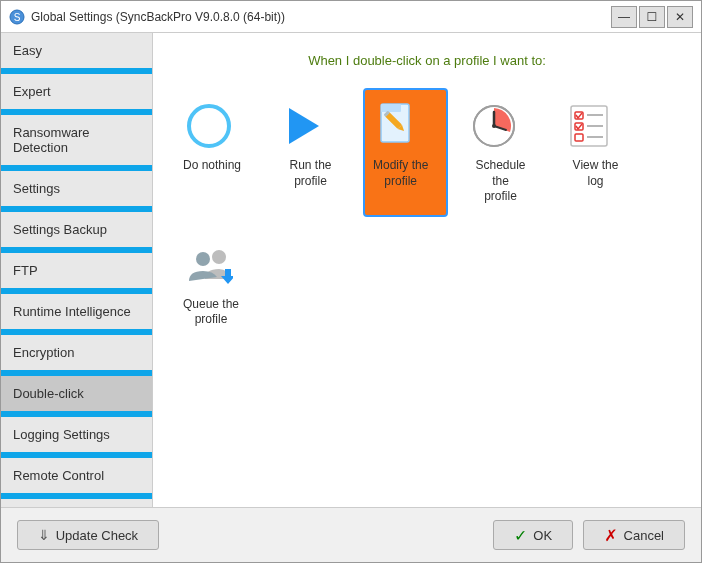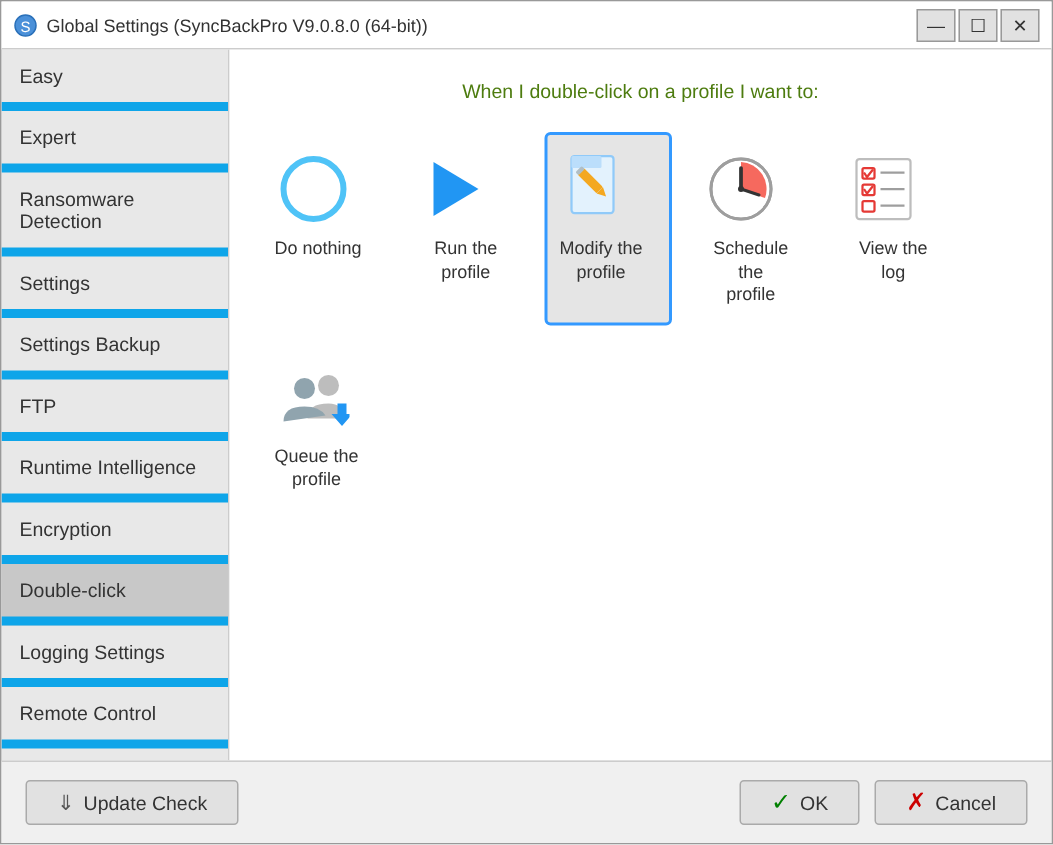--- a/index.html
+++ b/index.html
@@ -101,21 +101,21 @@
       flex-direction: column;
       align-items: flex-start;
       width: 85px;
       padding: 10px 8px;
       cursor: pointer;
       border: 2px solid transparent;
       border-radius: 4px;
       user-select: none;
     }
     .profile-option.selected {
-      background: #e5e5e5;
+      background: #f97316;
       border-color: #3399ff;
     }
     .profile-option-icon {
       width: 52px;
       height: 52px;
       display: flex;
       align-items: center;
       justify-content: center;
       margin-bottom: 6px;
     }

